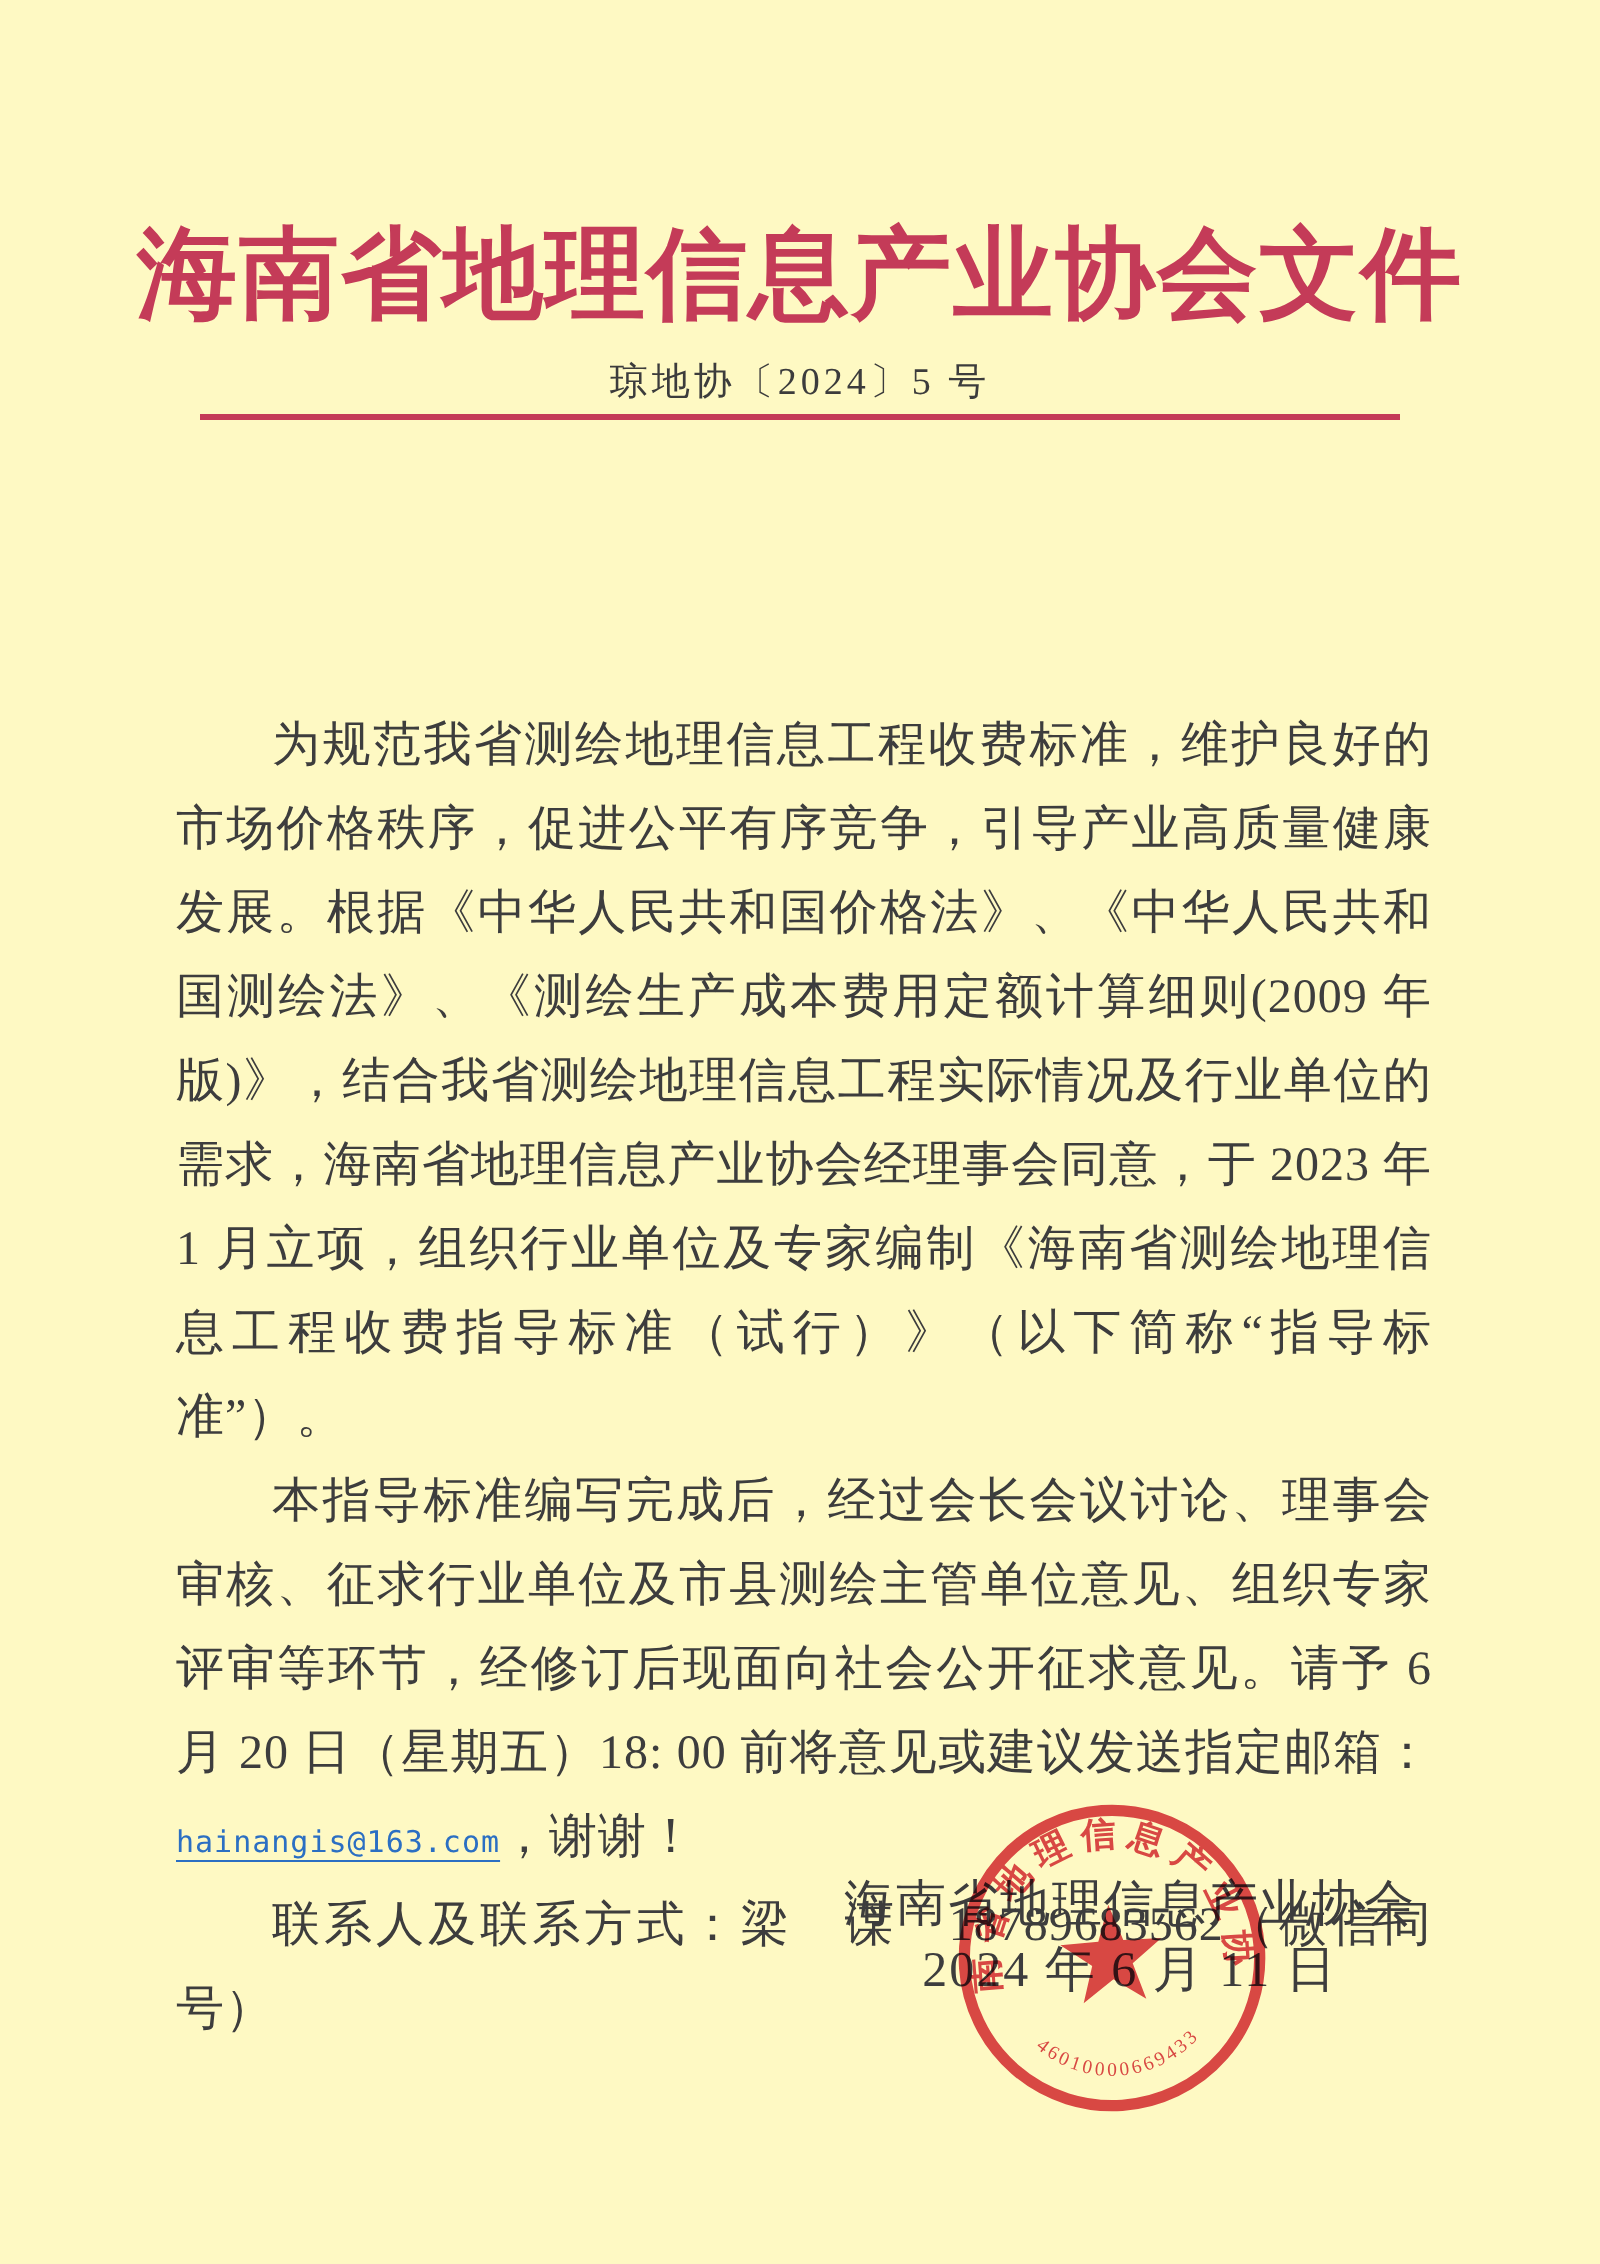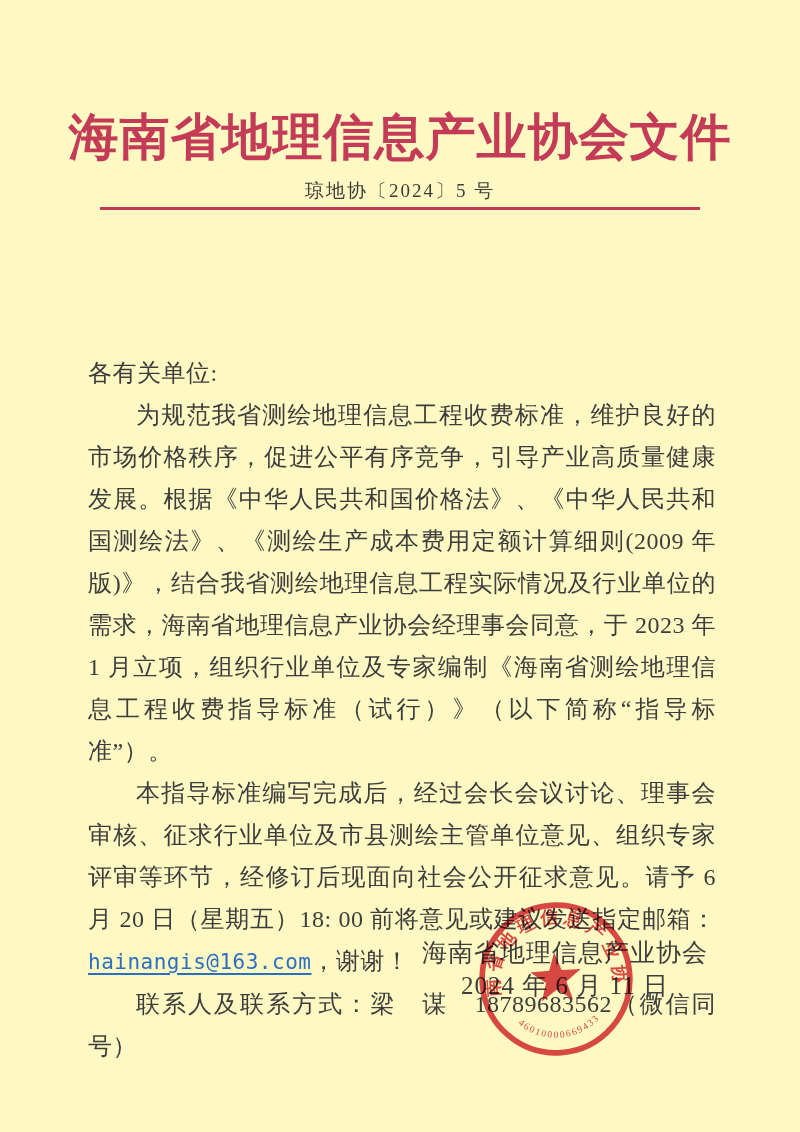--- a/index.html
+++ b/index.html
@@ -56,21 +56,21 @@
     line-height: 42px;
     text-align: justify;
     color: var(--ink, #3d3d3d);
     letter-spacing: 0.5px;
   }
   .body-text p { margin: 0; }
   .indent { text-indent: 2em; }
   .email-link {
     color: var(--link, #2b6fc3);
     font-family: "DejaVu Sans Mono", "Liberation Mono", monospace;
-    font-size: 21px;
+    font-size: 15px;
     text-underline-offset: 4px;
   }
   .signature {
     position: absolute;
     top: 936px; left: 400px;
     width: 330px;
     text-align: center;
     font-size: 25px;
     line-height: 33px;
     color: var(--ink, #3d3d3d);
@@ -99,21 +99,20 @@
 <div class="page">
 
   <div class="org-title">海南省地理信息产业协会文件</div>
 
   <div class="doc-number">琼地协〔2024〕5 号</div>
 
   <div class="red-line"></div>
 
 
   <div class="body-text">
-    <p>各有关单位:</p>
     <p class="indent">为规范我省测绘地理信息工程收费标准，维护良好的市场价格秩序，促进公平有序竞争，引导产业高质量健康发展。根据《中华人民共和国价格法》、《中华人民共和国测绘法》、《测绘生产成本费用定额计算细则(2009 年版)》，结合我省测绘地理信息工程实际情况及行业单位的需求，海南省地理信息产业协会经理事会同意，于 2023 年 1 月立项，组织行业单位及专家编制《海南省测绘地理信息工程收费指导标准（试行）》（以下简称“指导标准”）。</p>
     <p class="indent"><span>本指导标准编写完成后，经过会长会议讨论、理事会审核、征求行业单位及市县测绘主管单位意见、组织专家评审等环节，经修订后现面向社会公开征求意见。请予 6 月 20 日（星期五）18: 00 前将意见或建议发送指定邮箱：</span><a class="email-link" href="#">hainangis@163.com</a><span>，谢谢！</span></p>
     <p class="indent">联系人及联系方式：梁　谋　18789683562（微信同号）</p>
   </div>
 
   <div class="signature">
     <div>海南省地理信息产业协会</div>
     <div>2024 年 6 月 11 日</div>
   </div>
 

